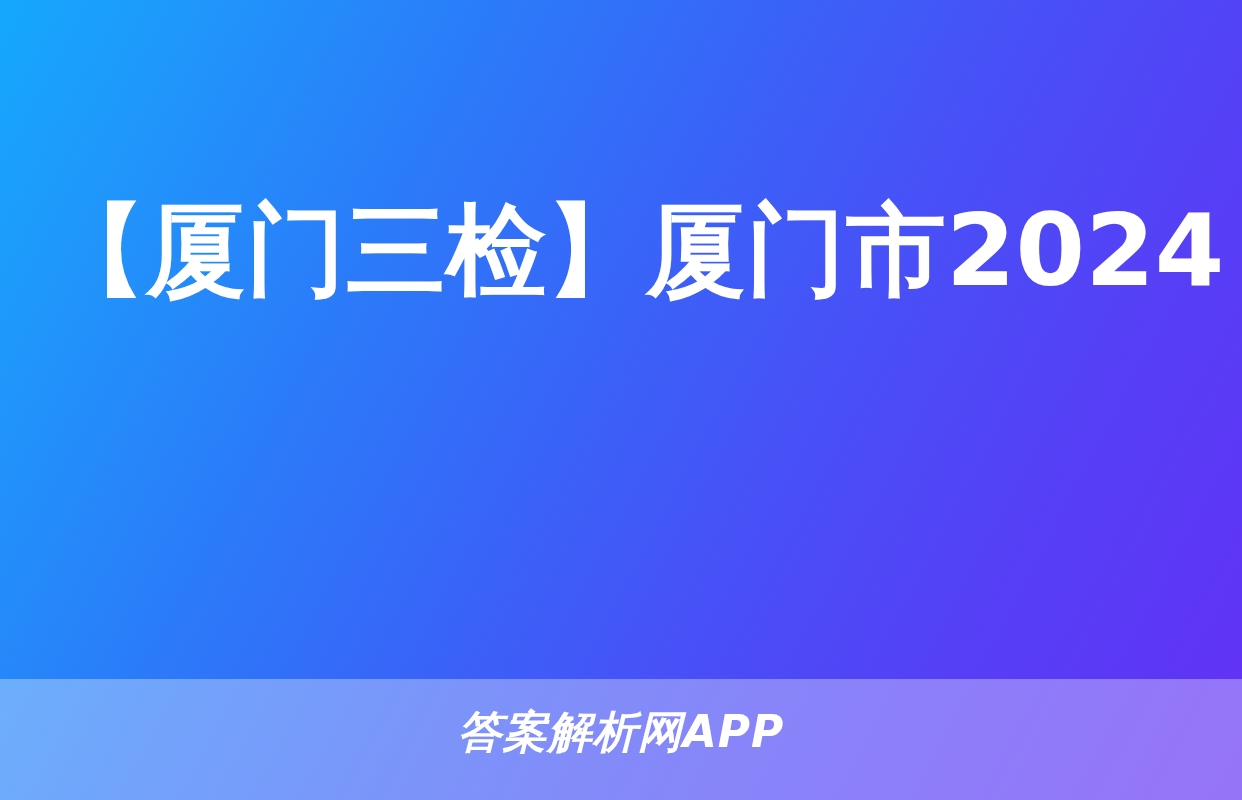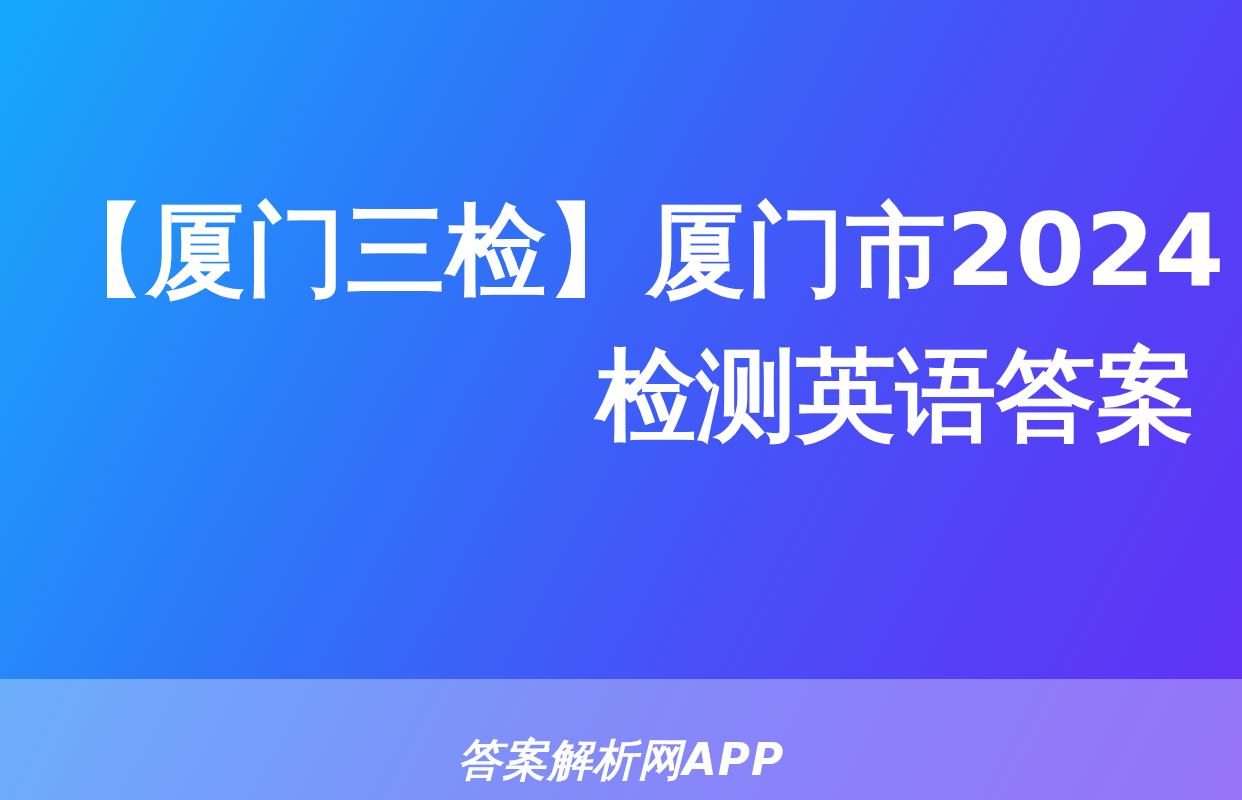--- a/index.html
+++ b/index.html
@@ -41,21 +41,21 @@
     bottom: 0;
     background: rgba(255,255,255,0.33);
   }
 
   
   #title-block {
     position: absolute;
     left: 0;
     right: 0;
     top: 178px;
-    text-align: right;
+    text-align: center;
     padding: 0 46px;
     box-sizing: border-box;
   }
   .title-line {
     display: block;
     color: #ffffff;
     font-size: 100px;
     line-height: 145px;
     font-weight: 700;
     letter-spacing: 0px;
@@ -73,33 +73,31 @@
   }
   #watermark-text {
     display: inline-block;
     color: #ffffff;
     font-size: 44px;
     line-height: 52px;
     font-weight: 700;
     font-style: italic;
     letter-spacing: 1px;
     font-family: "DejaVu Sans", "Liberation Sans", sans-serif;
-    margin-top: 28px;
   }
 </style>
 </head>
 <body>
 
 <div id="banner">
 
   <div id="gradient-backdrop"></div>
   <div id="bottom-band"></div>
 
   <div id="title-block">
     <span class="title-line">【厦门三检】厦门市2024</span>
-    <span class="title-line">检测英语答案</span>
   </div>
 
   <div id="watermark">
     <span id="watermark-text">答案解析网APP</span>
   </div>
 
 </div>
 
 </body></html>

